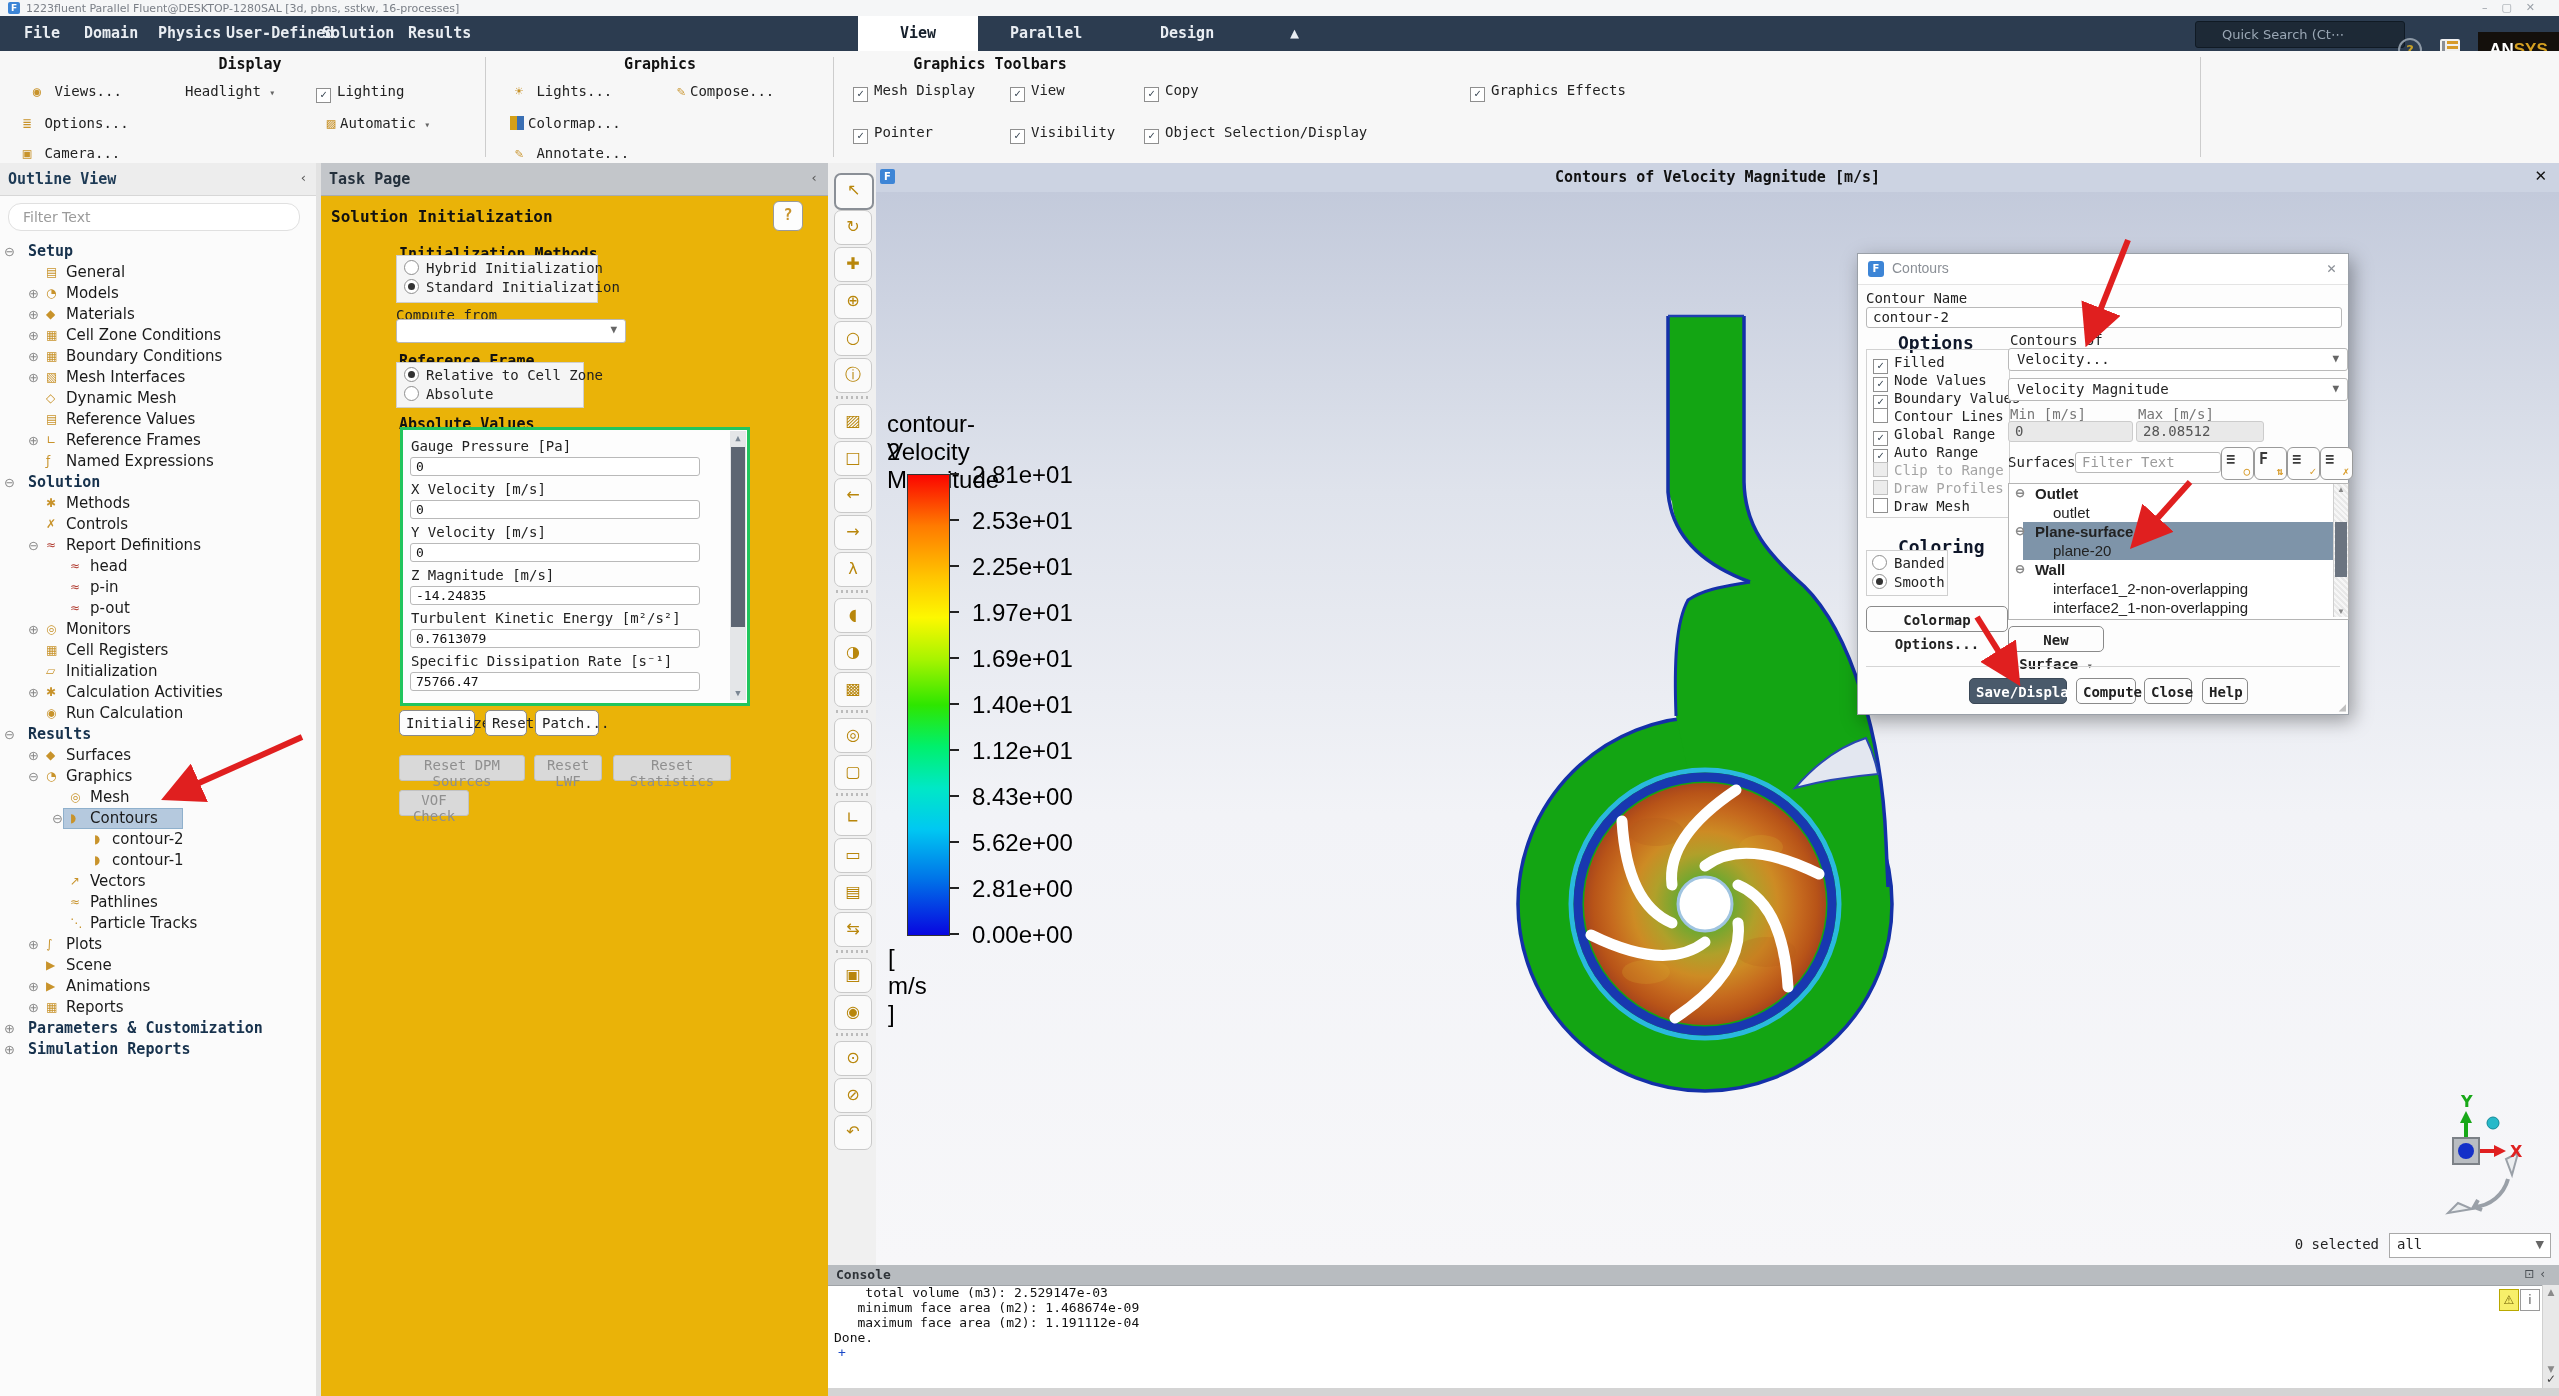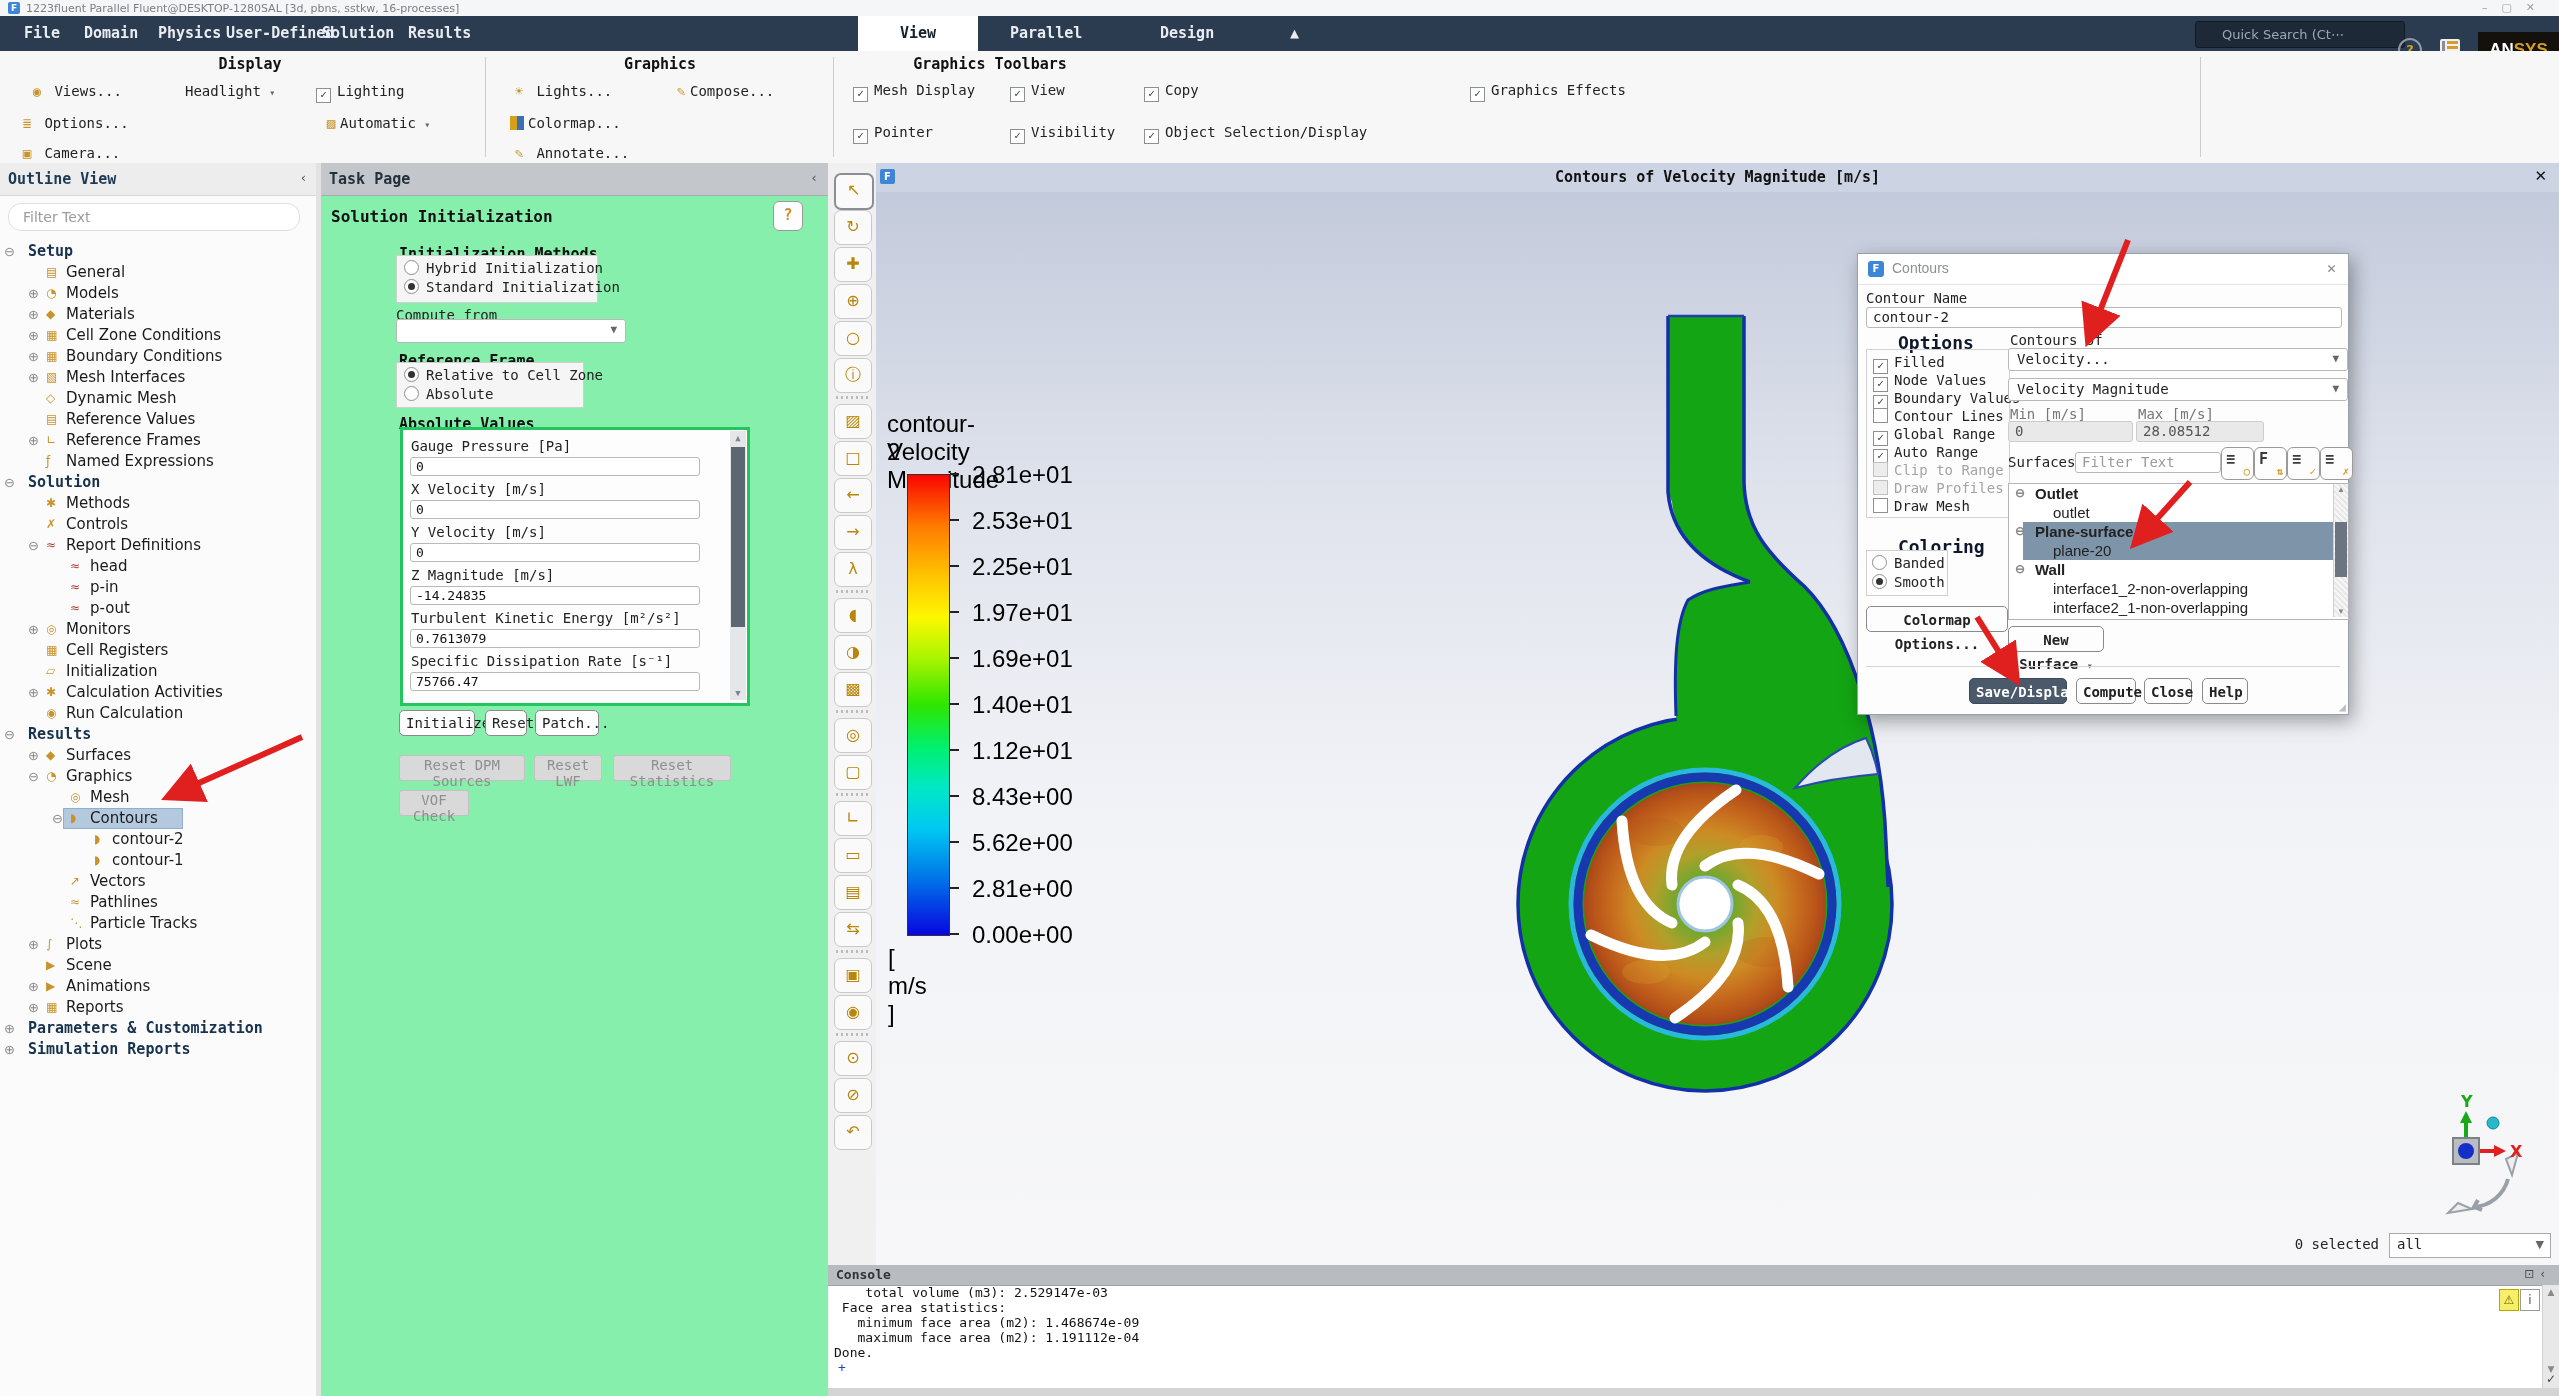--- a/index.html
+++ b/index.html
@@ -55,21 +55,21 @@
   #outline-tree{position:absolute;left:0;top:78px;width:316px;}
   .trow{position:relative;height:21px;line-height:21px;white-space:nowrap;}
   .trow .tog{position:absolute;color:#8a8a8a;font-size:13px;}
   .trow .tico{position:absolute;font-size:12px;}
   .trow .tlbl{position:absolute;font-size:15px;color:#1a1a1a;}
   .trow.sect .tlbl{font-family:"DejaVu Sans Mono",monospace;font-weight:bold;color:#17324d;font-size:15px;}
   .trow .selwrap{position:absolute;background:#b5c9de;outline:1px solid #8fb0cc;}
   
   #splitter{position:absolute;left:316px;top:163px;width:5px;height:1233px;background:#e2e2e2;border-right:1px solid #c9c9c9;}
   
-  #taskpage{position:absolute;left:321px;top:163px;width:507px;height:1233px;background:#86efac;border-right:1px solid #c9c9c9;
+  #taskpage{position:absolute;left:321px;top:163px;width:507px;height:1233px;background:#eab308;border-right:1px solid #c9c9c9;
       font-family:"DejaVu Sans Mono","Liberation Mono",monospace;}
   #taskpage .panel-head{background:#c3c6ca;border-bottom:1px solid #a9acb0;}
   #taskpage .panel-head .ph-title{color:#24303c;}
   .tp-title{position:absolute;left:10px;top:44px;font-weight:bold;font-size:16px;color:#111;}
   .helpbtn{position:absolute;left:452px;top:38px;width:28px;height:28px;border:1px solid #9a9a9a;border-radius:6px;
       background:#fdfdfd;color:#c8932b;font-weight:bold;text-align:center;line-height:26px;font-size:15px;}
   .tp-h{position:absolute;font-weight:bold;font-size:15px;color:#111;}
   .groupbox{position:absolute;border:1px solid #cfcfcf;background:#f5f5f5;}
   .radio{position:absolute;height:18px;line-height:18px;font-size:14px;color:#222;white-space:nowrap;}
   .rdot{display:inline-block;width:13px;height:13px;border:1px solid #8f8f8f;border-radius:50%;background:#fff;
@@ -740,21 +740,20 @@
     <div id="dlg-grip">◢</div>
   </div>
 
   <div id="console">
     <div id="con-head">
       <span class="ct">Console</span>
       <span class="ci">⊡‹</span>
     </div>
     <div id="con-body">
         <div class="cline">    total volume (m3): 2.529147e-03</div>
-        <div class="cline"> Face area statistics:</div>
         <div class="cline">   minimum face area (m2): 1.468674e-09</div>
         <div class="cline">   maximum face area (m2): 1.191112e-04</div>
         <div class="cline">Done.</div>
         <div class="cprompt">+</div>
       </div>
     <div id="con-scroll">
       <span class="ar" style="top:2px">▲</span>
       <span class="ar" style="bottom:14px">▼</span>
     </div>
     <div id="con-warn">⚠</div>

